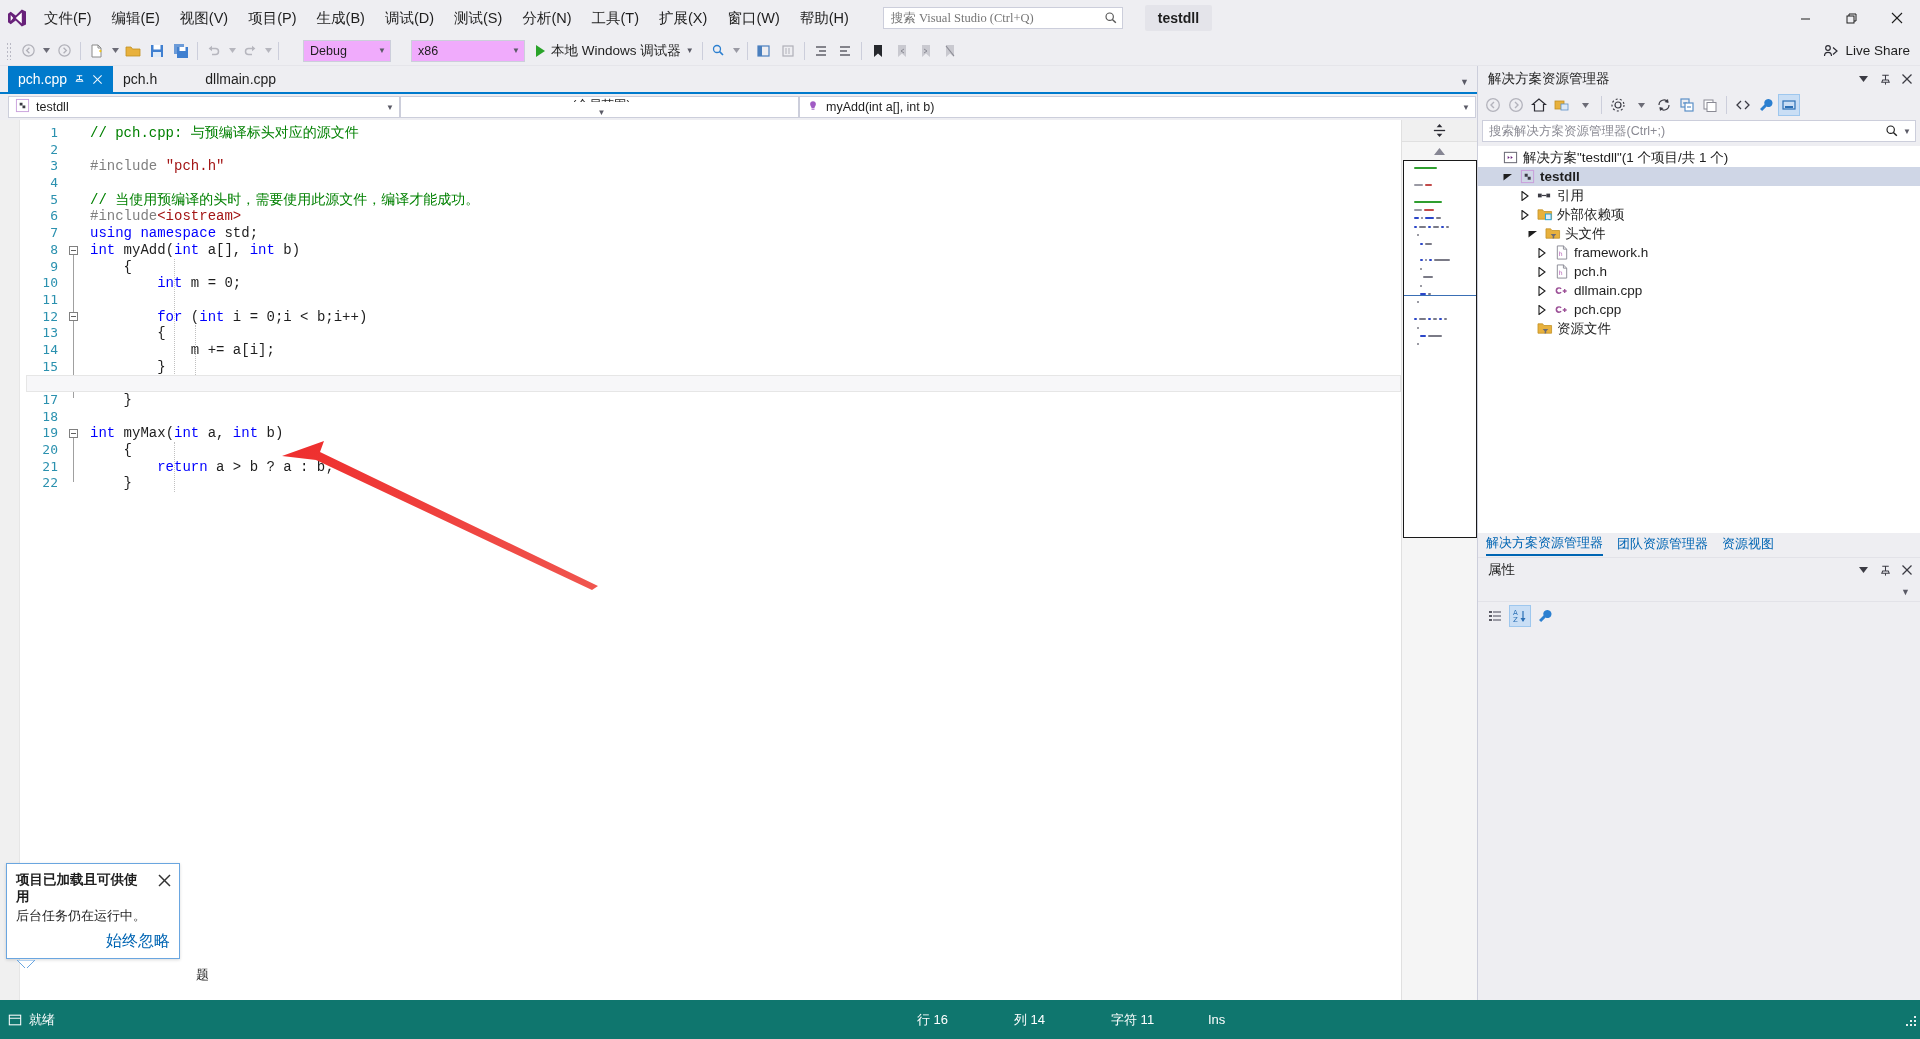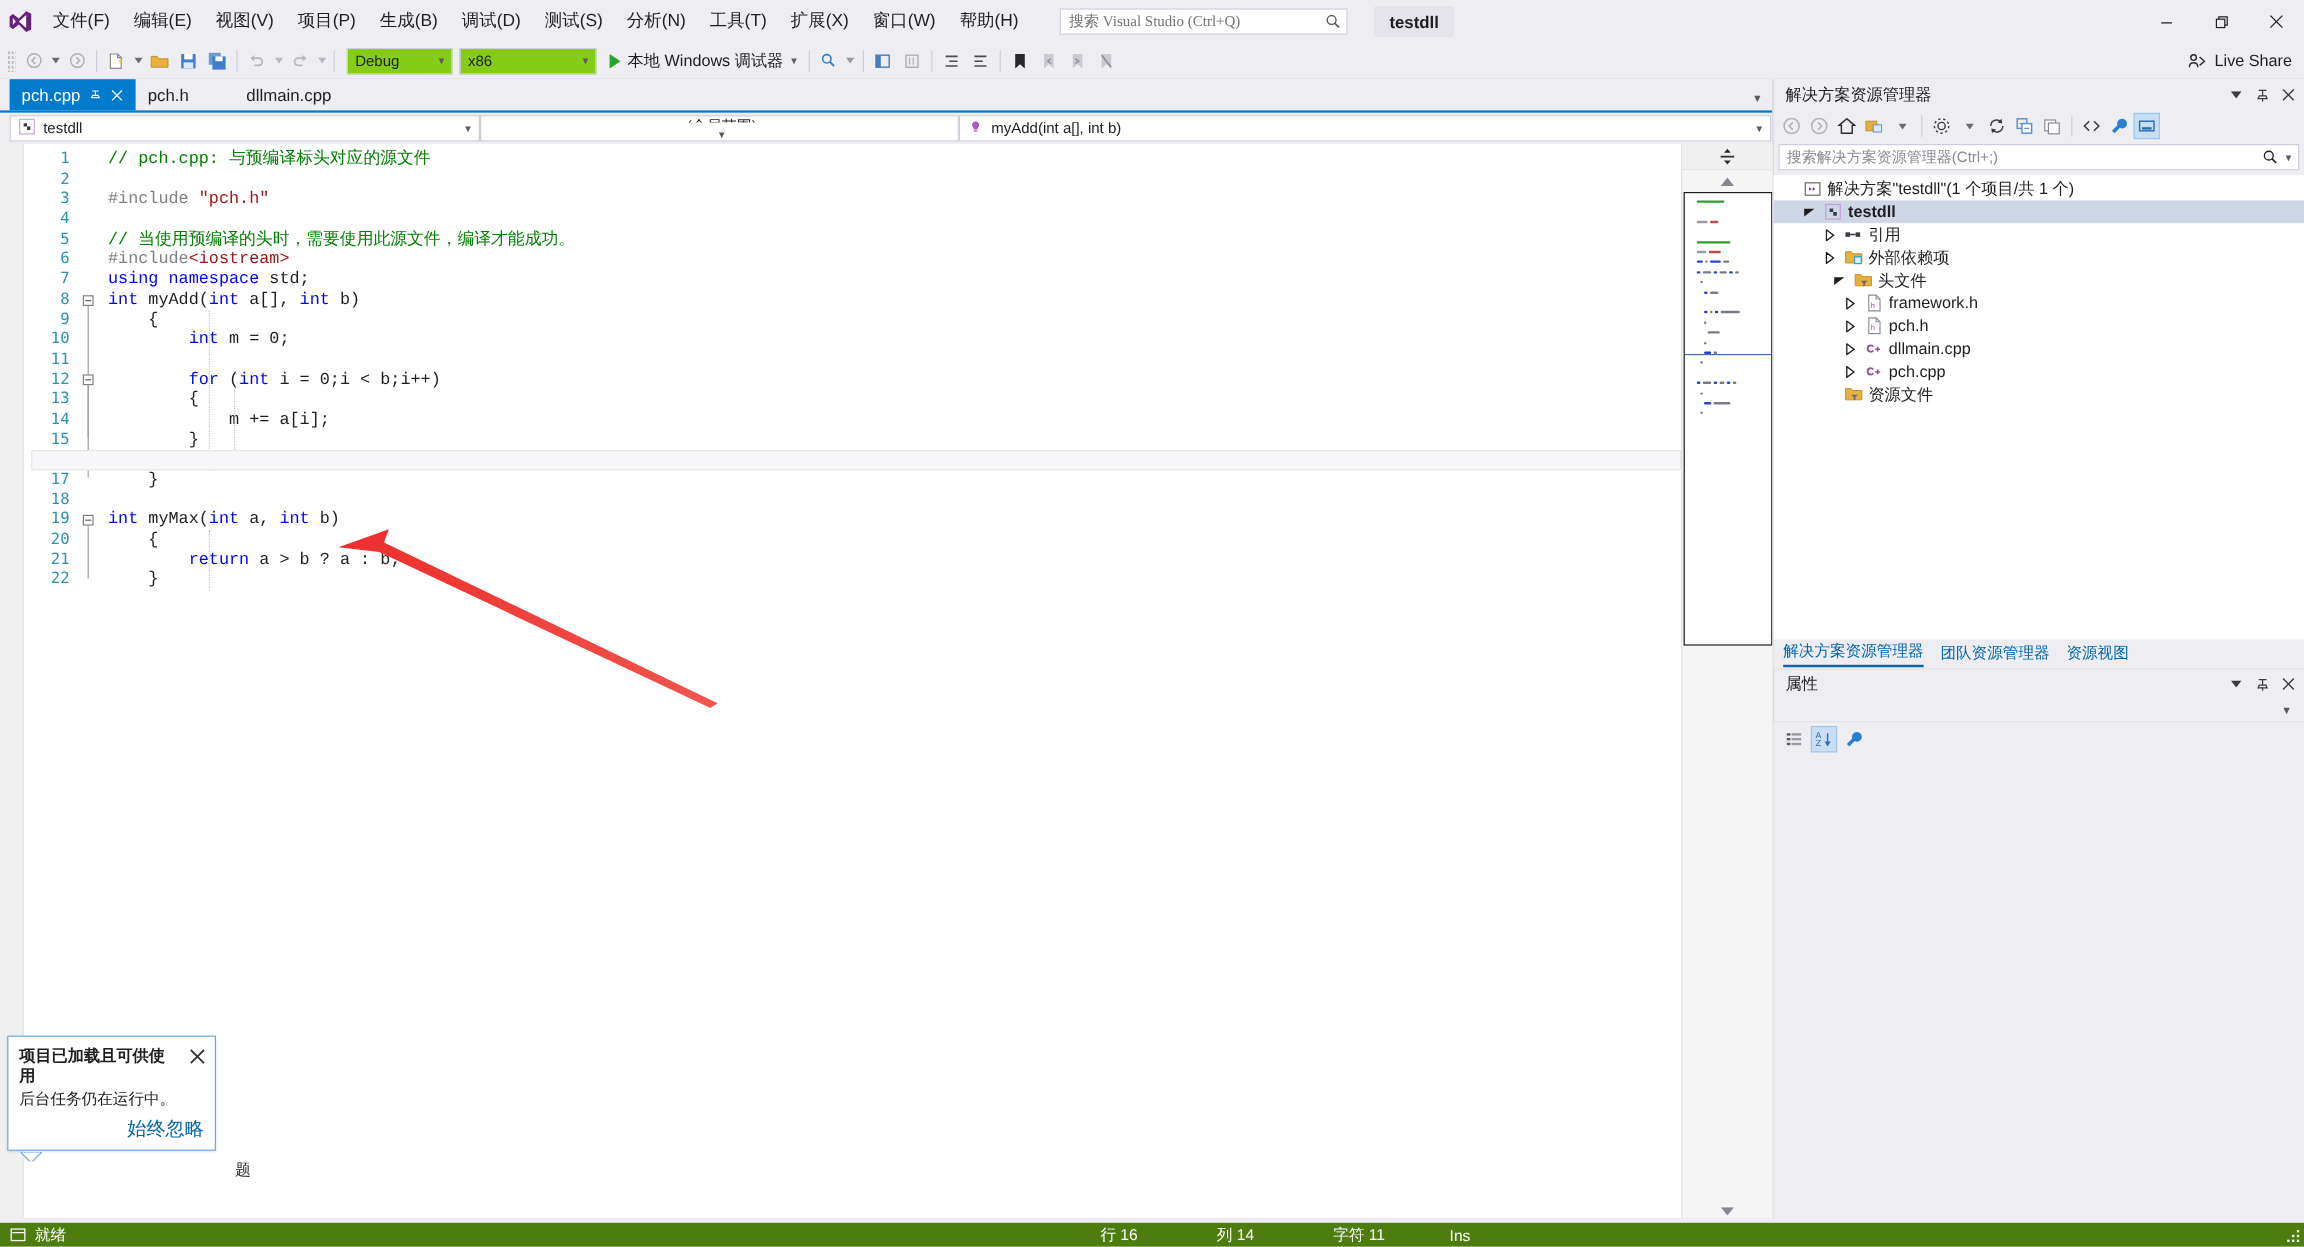--- a/index.html
+++ b/index.html
@@ -47,23 +47,23 @@
     height: 30px; background: #eeeef2; display: flex; align-items: center;
     padding-left: 6px; position: relative; border-bottom: 1px solid #e5e5ea;
   }
   .tb-grip { width: 7px; height: 18px;
     background-image: radial-gradient(circle, #b9b9c4 1px, transparent 1px);
     background-size: 3px 4px; margin-right: 3px; }
   .tb-btn { width: 24px; height: 24px; display: flex; align-items: center; justify-content: center; }
   .tb-sep { width: 1px; height: 18px; background: #cccedb; margin: 0 4px; }
   .tb-caret { width: 12px; height: 24px; display: flex; align-items: center; justify-content: center; }
   .combo {
-    height: 22px; background: #84cc16; border: 1px solid #cccedb;
+    height: 22px; background: #f0abfc; border: 1px solid #cccedb;
     display: flex; align-items: center; padding: 0 0 0 6px;
-    font-size: 12.5px; margin-left: 6px;
+    font-size: 12.5px; margin-left: 20px;
   }
   .combo .lbl { flex: 1; white-space: nowrap; }
   .combo .ar { width: 16px; text-align: center; font-size: 8px; color: #5a5a66; }
   .run-btn {
     display: flex; align-items: center; height: 24px; padding: 0 4px 0 5px;
     font-size: 13.5px; margin-left: 6px;
   }
   .run-tri {
     width: 0; height: 0; border-left: 9px solid #29a329;
     border-top: 6px solid transparent; border-bottom: 6px solid transparent;
@@ -193,22 +193,22 @@
   .props-toolbar { height: 30px; display: flex; align-items: center; gap: 3px; padding: 0 6px;
     background: #eeeef2; border-top: 1px solid #e2e2e8; }
   .pr-btn { width: 22px; height: 22px; display: flex; align-items: center; justify-content: center; }
   .pr-btn.on { background: #c9def5; border: 1px solid #9ec7ee; }
   .props-body { flex: 1; background: #eeeef2; }
   .props-caret { height: 18px; display: flex; justify-content: flex-end; align-items: center; padding-right: 10px;
     font-size: 9px; color: #5a5a66; }
 
   
   .statusbar {
-    position: absolute; left: 0; right: 0; bottom: 0; height: 20px;
-    background: #4d7c0f; color: #fff; display: flex; align-items: center;
+    position: absolute; left: 0; right: 0; bottom: 0; height: 39px;
+    background: #0f766e; color: #fff; display: flex; align-items: center;
     font-size: 13px;
   }
   .sb-left { display: flex; align-items: center; gap: 7px; padding-left: 8px; }
   .sb-items { display: flex; align-items: center; margin-left: 862px; gap: 0; }
   .sb-items .si { width: 97px; white-space: nowrap; }
   .sb-grip { position: absolute; right: 2px; width: 16px; height: 16px; }
 </style>
 </head>
 <body>
 

